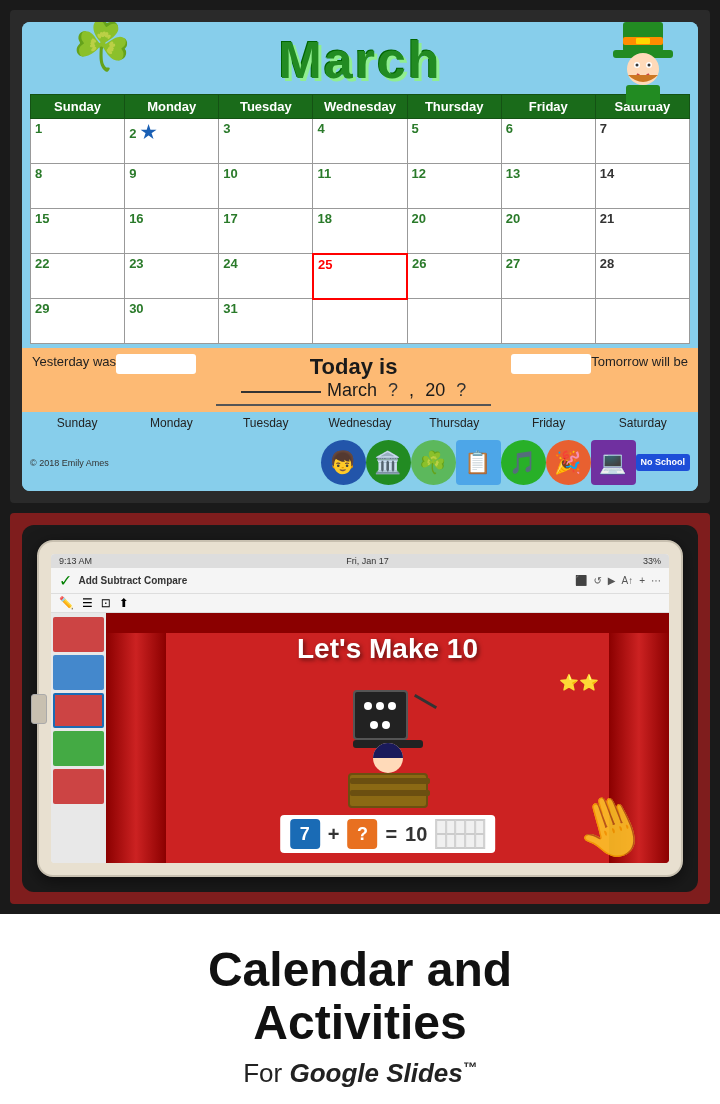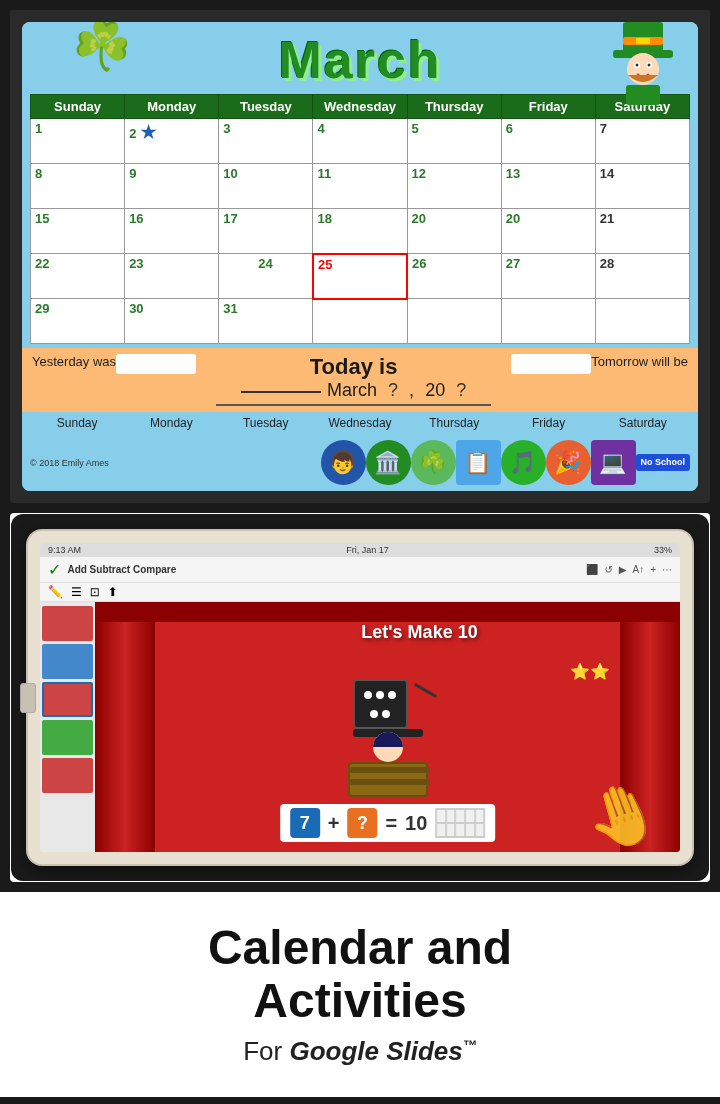--- a/index.html
+++ b/index.html
@@ -193,22 +193,22 @@
     }
 
     .copyright-text {
       font-size: 9px;
       color: #333;
       margin-right: auto;
     }
 
     
     .bottom-section {
-      background: #ffffff;
-      padding: 1px;
+      background: #7f1d1d;
+      padding: 12px;
       margin: 0 10px 10px;
       border-radius: 4px;
     }
 
     .tablet-photo {
       background: #1a1a1a;
       border-radius: 12px;
       padding: 15px;
       position: relative;
       overflow: hidden;
@@ -317,28 +317,27 @@
       height: 20px;
       background: #8B0000;
       z-index: 3;
     }
 
     .slide-title-text {
       position: absolute;
       top: 20px;
       left: 50%;
       transform: translateX(-50%);
-      font-size: 18px;
+      font-size: 28px;
       font-weight: 900;
       color: white;
       text-shadow: 2px 2px 4px rgba(0,0,0,0.5);
       white-space: nowrap;
       z-index: 5;
       font-family: Arial, sans-serif;
-      margin-left: 32px;
     }
 
     .stars-decoration {
       position: absolute;
       right: 70px;
       top: 60px;
       z-index: 6;
       font-size: 16px;
       color: gold;
     }
@@ -539,21 +538,21 @@
               <td style="color: rgb(42, 122, 42); font-weight: bold;">16</td>
               <td style="color: rgb(42, 122, 42); font-weight: bold;">17</td>
               <td style="color: rgb(42, 122, 42); font-weight: bold;">18</td>
               <td style="color: rgb(42, 122, 42); font-weight: bold;">20</td>
               <td style="color: rgb(42, 122, 42); font-weight: bold;">20</td>
               <td style="color: rgb(51, 51, 51); font-weight: bold; margin-top: 44px;">21</td>
             </tr>
             <tr>
               <td style="color: rgb(42, 122, 42); font-weight: bold;">22</td>
               <td style="color: rgb(42, 122, 42); font-weight: bold;">23</td>
-              <td style="color: rgb(42, 122, 42); font-weight: bold; text-align: center;">24</td>
+              <td style="color: rgb(42, 122, 42); font-weight: bold;">24</td>
               <td style="color: red; border: 2px solid red; font-weight: bold;">25</td>
               <td style="color: rgb(42, 122, 42); font-weight: bold;">26</td>
               <td style="color: rgb(42, 122, 42); font-weight: bold;">27</td>
               <td style="color: rgb(51, 51, 51); font-weight: bold;">28</td>
             </tr>
             <tr>
               <td style="color: rgb(42, 122, 42); font-weight: bold;">29</td>
               <td style="color: rgb(42, 122, 42); font-weight: bold;">30</td>
               <td style="color: rgb(42, 122, 42); font-weight: bold;">31</td>
               <td></td>

